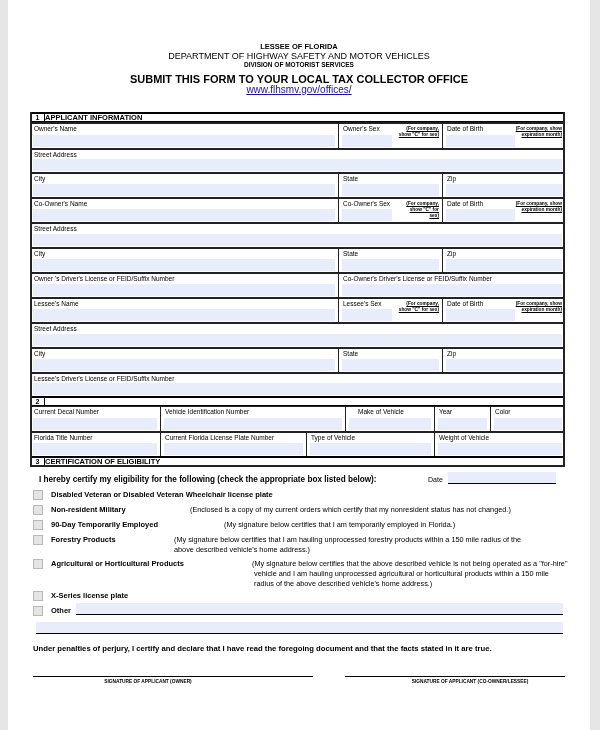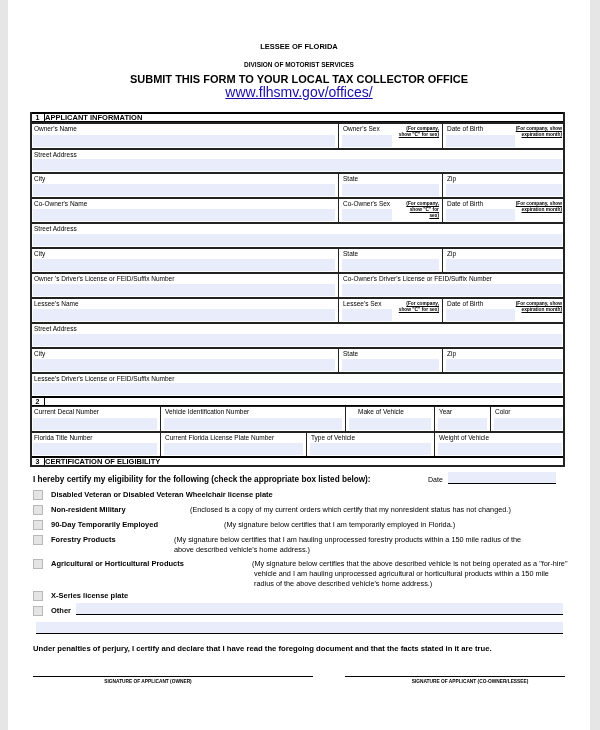--- a/index.html
+++ b/index.html
@@ -4,35 +4,35 @@
 <style>
   * { box-sizing: border-box; margin: 0; padding: 0; }
   html, body { width: 600px; height: 730px; background: #e6e6e6; overflow: hidden; }
   body { font-family: "Liberation Sans", sans-serif; color: #000; position: relative; }
   .page { position: absolute; left: 8px; top: 0; width: 582px; height: 730px; background: #fff; }
   .hdr { position: absolute; left: 0; width: 582px; text-align: center; }
   .h-state { top: 42px; font-size: 7.5px; font-weight: bold; }
   .h-dept { top: 51px; font-size: 9px; }
   .h-div { top: 61px; font-size: 6.5px; font-weight: bold; }
   .h-submit { top: 73px; font-size: 11px; font-weight: bold; }
-  .h-url { top: 84px; font-size: 14px; color: #1a0dab; text-decoration: underline; }
+  .h-url { top: 84px; font-size: 10px; color: #1a0dab; text-decoration: underline; }
   .h-title { top: 97px; font-size: 10.5px; font-weight: bold; }
   .secbar { position: absolute; left: 30px; width: 535px; height: 10px; border: 1px solid #000; border-top-width: 2px; background: #fff; }
   .secnum { position: absolute; left: 0; top: 0; width: 14px; height: 100%; border-right: 1px solid #000; font-size: 7px; font-weight: bold; text-align: center; line-height: 8px; }
   .sectitle { position: absolute; left: 14px; right: 0; top: 0; font-size: 7.5px; font-weight: bold; text-align: left; line-height: 8px; }
 
   .row { position: absolute; left: 30px; width: 535px; border-top: 2px solid #222; }
   .cell { position: absolute; top: 0; height: 100%; border-right: 1px solid #222; }
   .cell.last { border-right: none; }
   .lbl { position: absolute; left: 4px; top: 1px; font-size: 6.5px; color: #000; white-space: nowrap; }
   .note { position: absolute; font-size: 4.8px; font-weight: bold; text-decoration: underline; text-align: right; line-height: 6px; }
   .fill { position: absolute; left: 3px; right: 3px; bottom: 1px; height: 12px; background: #e8ecfb; }
   .frame { position: absolute; left: 30px; top: 112px; width: 535px; height: 358px; border-left: 2px solid #222; border-right: 2px solid #222; border-bottom: 2px solid #222; pointer-events: none; }
 
-  .cert { position: absolute; left: 33px; font-size: 8.2px; font-weight: bold; }
+  .cert { position: absolute; left: 39px; font-size: 8.2px; font-weight: bold; }
   .datelbl { position: absolute; left: 428px; top: 476px; font-size: 7px; }
   .datefield { position: absolute; left: 448px; top: 472px; width: 108px; height: 12px; background: #e8ecfb; border-bottom: 1px solid #000; }
 
   .opt { position: absolute; left: 33px; }
   .chk { position: absolute; left: 0; top: 0; width: 10px; height: 10px; background: #e4e4e4; border: 1px solid #b8b8b8; }
   .olbl { position: absolute; left: 18px; top: 0; font-size: 7.5px; font-weight: bold; white-space: nowrap; }
   .odesc { position: absolute; font-size: 7.3px; white-space: nowrap; line-height: 9.5px; padding-left: 44px; }
 
   .otherline { position: absolute; left: 76px; top: 603px; width: 487px; height: 12px; background: #e8ecfb; border-bottom: 1px solid #000; }
   .otherline2 { position: absolute; left: 36px; top: 622px; width: 527px; height: 12px; background: #e8ecfb; border-bottom: 1px solid #000; }
@@ -40,20 +40,21 @@
   .sigline { position: absolute; top: 676px; height: 1px; background: #000; }
   .siglbl { position: absolute; top: 679px; font-size: 4.8px; font-weight: bold; text-align: center; }
 </style>
 </head>
 <body>
 
 <div class="page"></div>
 
 <div style="position:absolute;left:8px;top:0;width:582px;height:110px;">
   <div class="hdr h-state">LESSEE OF FLORIDA</div>
+  <div class="hdr h-dept">DEPARTMENT OF HIGHWAY SAFETY AND MOTOR VEHICLES</div>
   <div class="hdr h-div">DIVISION OF MOTORIST SERVICES</div>
   <div class="hdr h-submit">SUBMIT THIS FORM TO YOUR LOCAL TAX COLLECTOR OFFICE</div>
   <div class="hdr h-url">www.flhsmv.gov/offices/</div>
 </div>
 
 <div class="secbar" style="top:112px;">
   <div class="secnum">1</div>
   <div class="sectitle">APPLICANT INFORMATION</div>
 </div>
 

